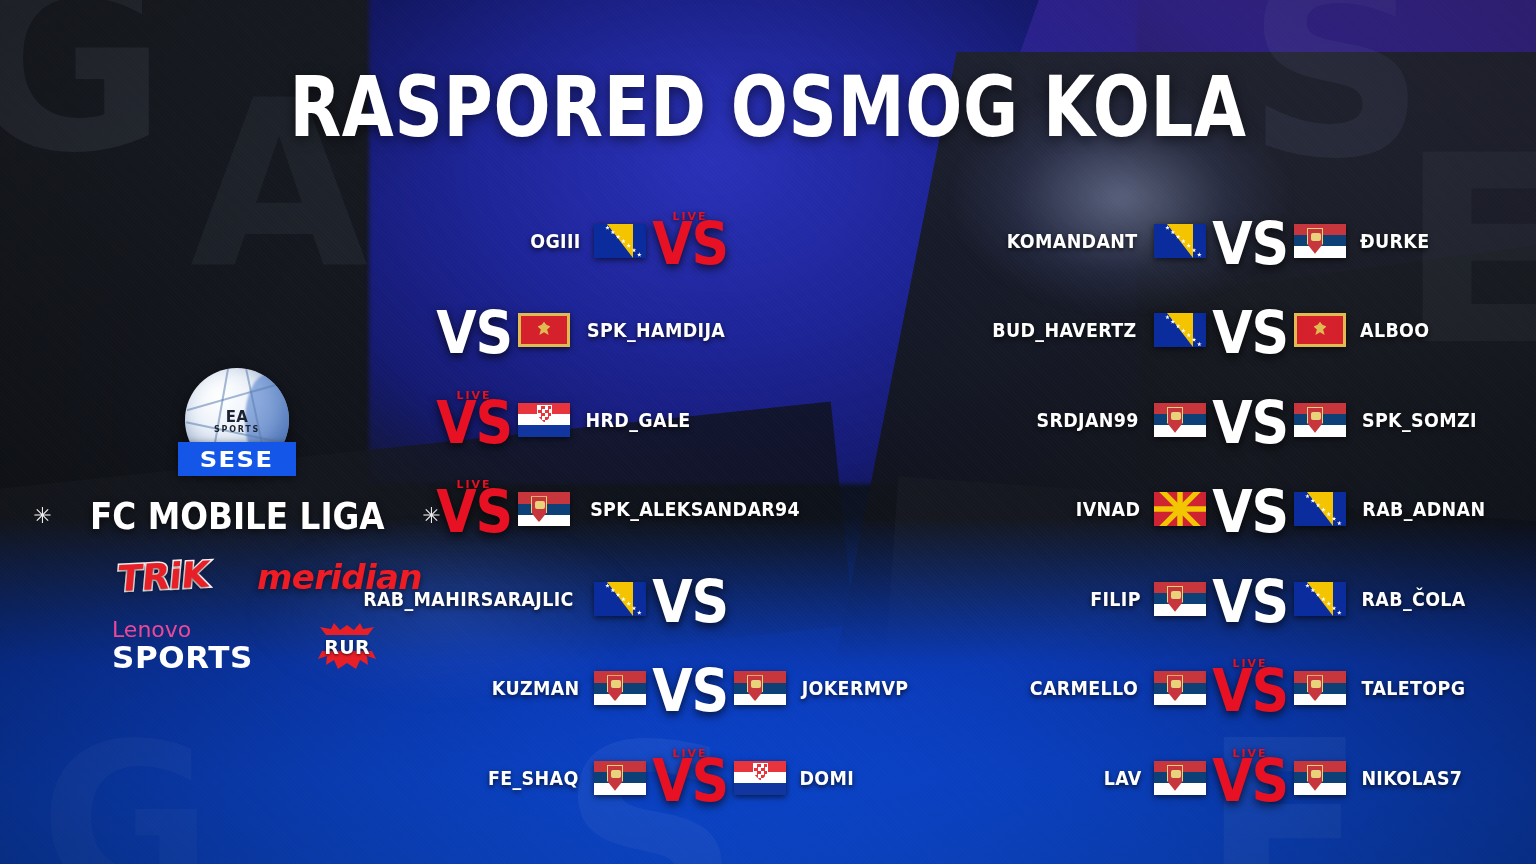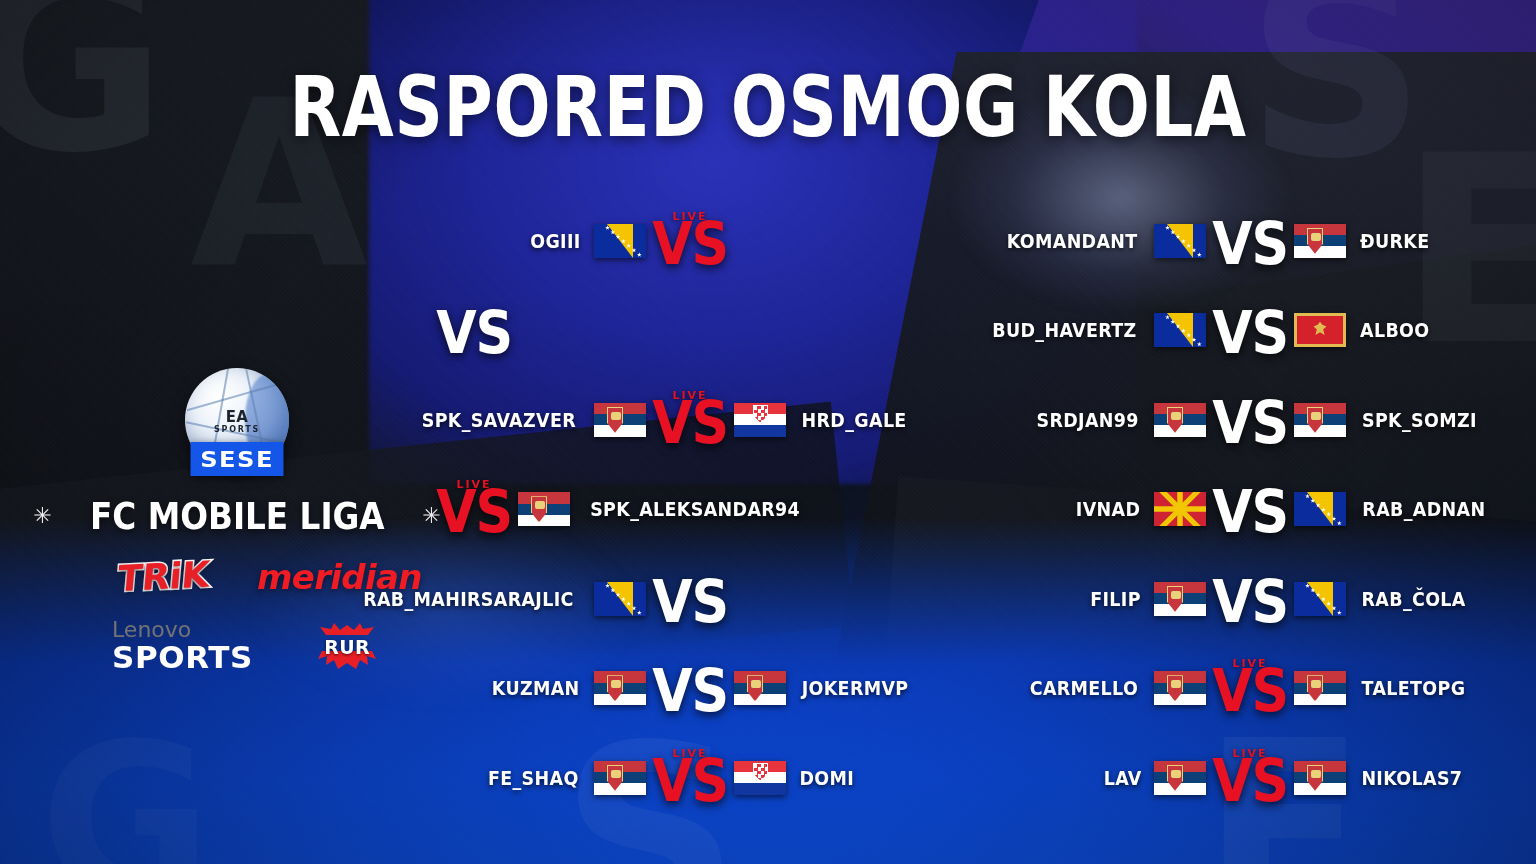--- a/index.html
+++ b/index.html
@@ -107,21 +107,21 @@
   .s4 { width:2px; height:100%; left:68%; top:0; transform:rotate(-12deg); }
   .ball-blue { position:absolute; right:-2px; top:6px; width:44%; height:88%;
                background:linear-gradient(200deg,#4f7fd0,#2a5ab5); border-radius:50%;
                filter:blur(1px); opacity:.55; }
   .ea { position:absolute; left:0; top:40%; width:100%; text-align:center;
         font-family:"DejaVu Sans", sans-serif; font-weight:900; font-size:15px;
         color:#1c2330; letter-spacing:.02em; line-height:1; }
   .ea small { display:block; font-size:8px; letter-spacing:.22em; font-weight:700; margin-top:1px; }
   .sese-bar {
     position:absolute; left:50%; transform:translateX(-50%); bottom:-4px;
-    width:93px; height:34px; background:#1356e8; display:flex; align-items:center; justify-content:center;
+    width:118px; height:34px; background:#1356e8; display:flex; align-items:center; justify-content:center;
     box-shadow:0 2px 8px rgba(0,0,0,.5);
     margin-top:8px;
   }
   .sese-txt { color:#fff; font-family:"DejaVu Sans", sans-serif; font-weight:900;
               font-size:22px; letter-spacing:.06em; transform:scaleX(1.1); }
   .liga-row { display:flex; align-items:center; justify-content:center; gap:14px; margin-top:22px; }
   .liga-txt {
     color:#fff; font-family:"DejaVu Sans", sans-serif; font-weight:900;
     font-size:38px; letter-spacing:.0em; transform:scaleX(.86);
     text-shadow:0 2px 8px rgba(0,0,0,.6); white-space:nowrap;
@@ -137,21 +137,21 @@
     color:#e81f26; font-family:"DejaVu Sans", sans-serif; font-weight:900; font-size:36px;
     letter-spacing:-.01em; transform:skewX(-8deg) rotate(-3deg);
     -webkit-text-stroke:3px #ffffff; paint-order:stroke fill;
     text-shadow:0 2px 5px rgba(0,0,0,.5);
   }
   .meridian {
     color:#ef1c24; font-family:"DejaVu Sans", sans-serif; font-weight:700; font-style:italic;
     font-size:34px; letter-spacing:-.02em; text-shadow:0 2px 6px rgba(0,0,0,.5);
   }
   .lenovo-wrap { text-align:left; }
-  .lenovo { color:#737373; font-family:"DejaVu Sans", sans-serif; font-weight:400; font-size:22px; line-height:1; }
+  .lenovo { color:#ec4899; font-family:"DejaVu Sans", sans-serif; font-weight:400; font-size:22px; line-height:1; }
   .legion { color:#fff; font-family:"DejaVu Sans", sans-serif; font-weight:900; font-size:31px;
             letter-spacing:.02em; line-height:1.05; }
   .rur-wrap { position:relative; width:72px; height:52px; }
   .rur-gear {
     position:absolute; left:50%; top:50%; transform:translate(-50%,-50%);
     width:58px; height:50px;
   }
   .rur-txt { position:absolute; left:50%; top:52%; transform:translate(-50%,-50%);
              color:#fff; font-family:"DejaVu Sans", sans-serif; font-weight:900; font-size:19px;
              letter-spacing:.02em; z-index:3; text-shadow:0 1px 3px rgba(0,0,0,.7); }
@@ -338,31 +338,28 @@
           <div class="vs-cell">
             <div class="live">LIVE</div>
             <div class="vs red">VS</div>
           </div>
         </div>
         <div class="match">
           <div class="vs-cell">
             <div class="live hide">LIVE</div>
             <div class="vs white">VS</div>
           </div>
-        </div>
-        <div class="match">
-          <div class="side side-l">
-            <span class="pname">SPK_SAVAZVER</span>
-            <div class="flag f-rs">
-              <div class="b1"></div>
-              <div class="b2"></div>
-              <div class="b3"></div>
-              <div class="arms"></div>
-            </div>
-          </div>
+          <div class="side side-r">
+            <div class="flag f-me">
+              <div class="eagle"></div>
+            </div>
+            <span class="pname">SPK_HAMDIJA</span>
+          </div>
+        </div>
+        <div class="match">
           <div class="vs-cell">
             <div class="live">LIVE</div>
             <div class="vs red">VS</div>
           </div>
           <div class="side side-r">
             <div class="flag f-hr">
               <div class="b1"></div>
               <div class="b2"></div>
               <div class="b3"></div>
               <div class="arms"></div>

